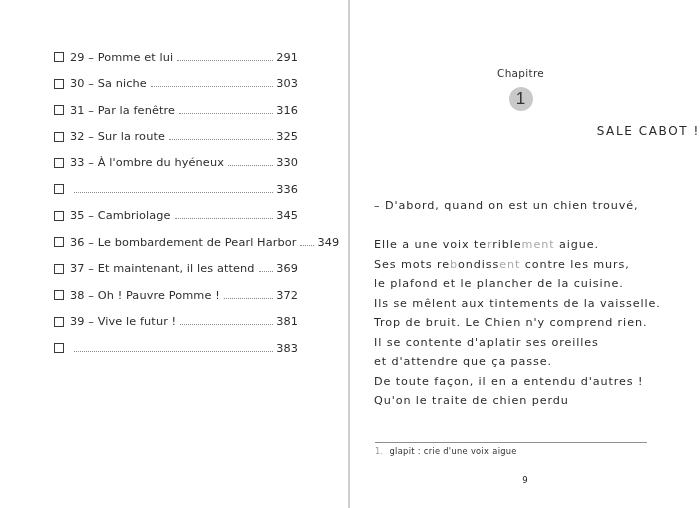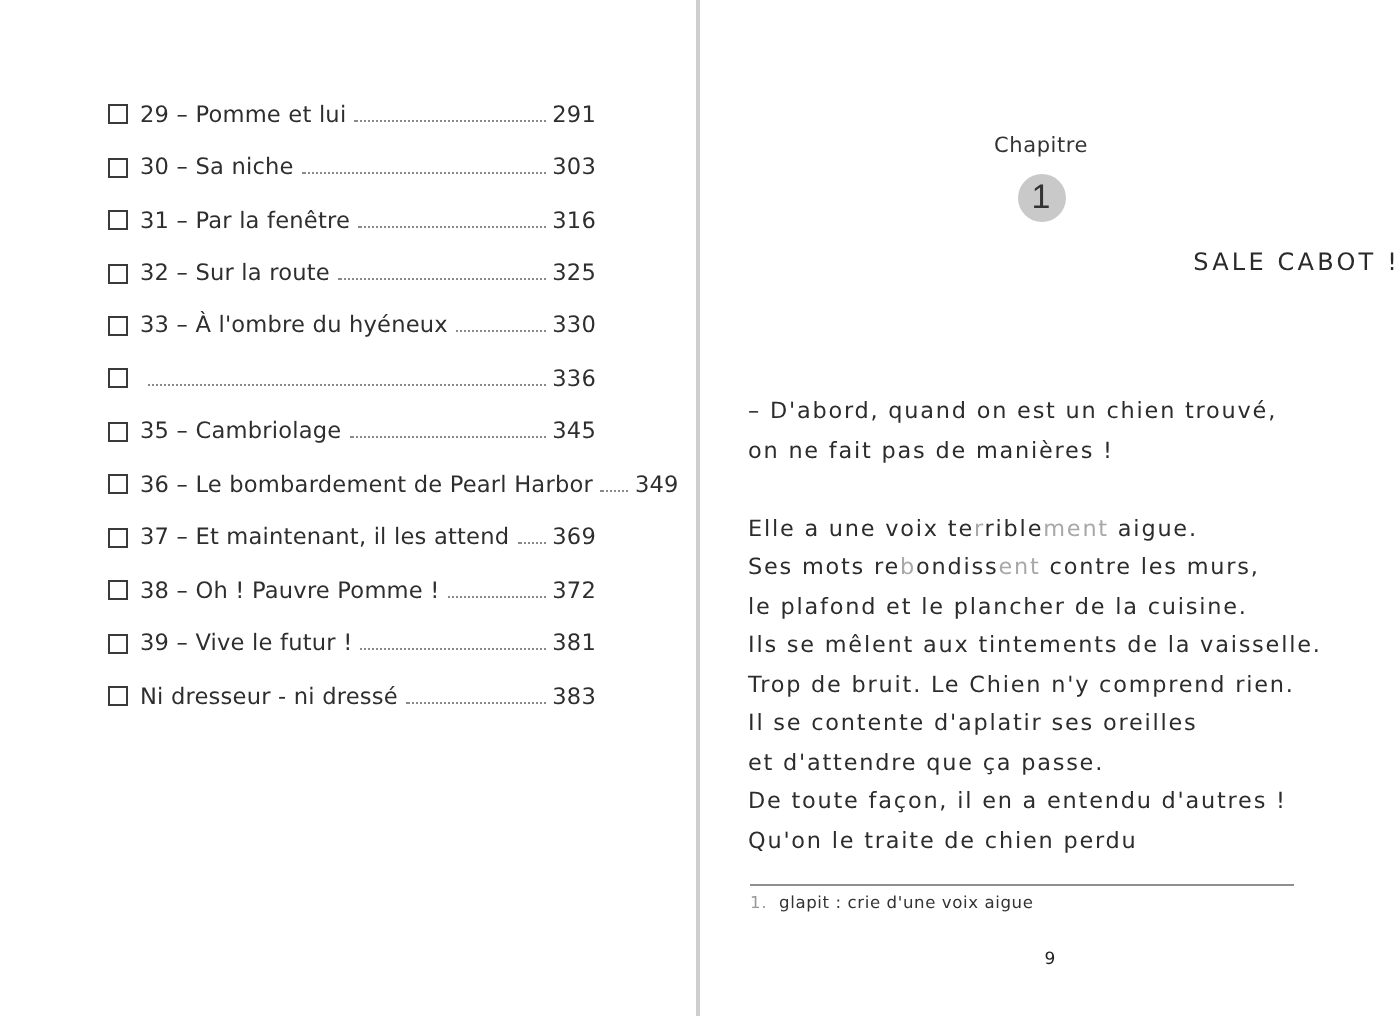--- a/index.html
+++ b/index.html
@@ -138,38 +138,36 @@
       <span class="toc-page">372</span>
     </div>
     <div class="toc-row">
       <span class="checkbox"></span>
       <span class="toc-title">39 – Vive le futur !</span>
       <span class="toc-dots"></span>
       <span class="toc-page">381</span>
     </div>
     <div class="toc-row">
       <span class="checkbox"></span>
-      <span class="toc-title">Ni dresseur - ni dressé</span>
       <span class="toc-dots"></span>
       <span class="toc-page">383</span>
     </div>
   </div>
 
   <div class="gutter"></div>
 
   <div class="chapter-head">
     <span class="chapter-label">Chapitre</span>
     <span class="chapter-num">1</span>
   </div>
 
   <h1 class="chapter-title">SALE CABOT !</h1>
 
   <div class="body-text">
     <div class="line">– D'abord, quand on est un chien trouvé,</div>
-    <div class="line">on ne fait pas de manières !</div>
     <div class="gap"></div>
     <div class="line"><span>Elle a une voix te</span><span class="silent">r</span><span>rible</span><span class="silent">ment</span><span> aigue.</span></div>
     <div class="line"><span>Ses mots re</span><span class="silent">b</span><span>on</span><span>diss</span><span class="silent">ent</span><span> contre les murs,</span></div>
     <div class="line">le plafond et le plancher de la cuisine.</div>
     <div class="line">Ils se mêlent aux tintements de la vaisselle.</div>
     <div class="line">Trop de bruit. Le Chien n'y comprend rien.</div>
     <div class="line">Il se contente d'aplatir ses oreilles</div>
     <div class="line">et d'attendre que ça passe.</div>
     <div class="line">De toute façon, il en a entendu d'autres !</div>
     <div class="line">Qu'on le traite de chien perdu</div>

